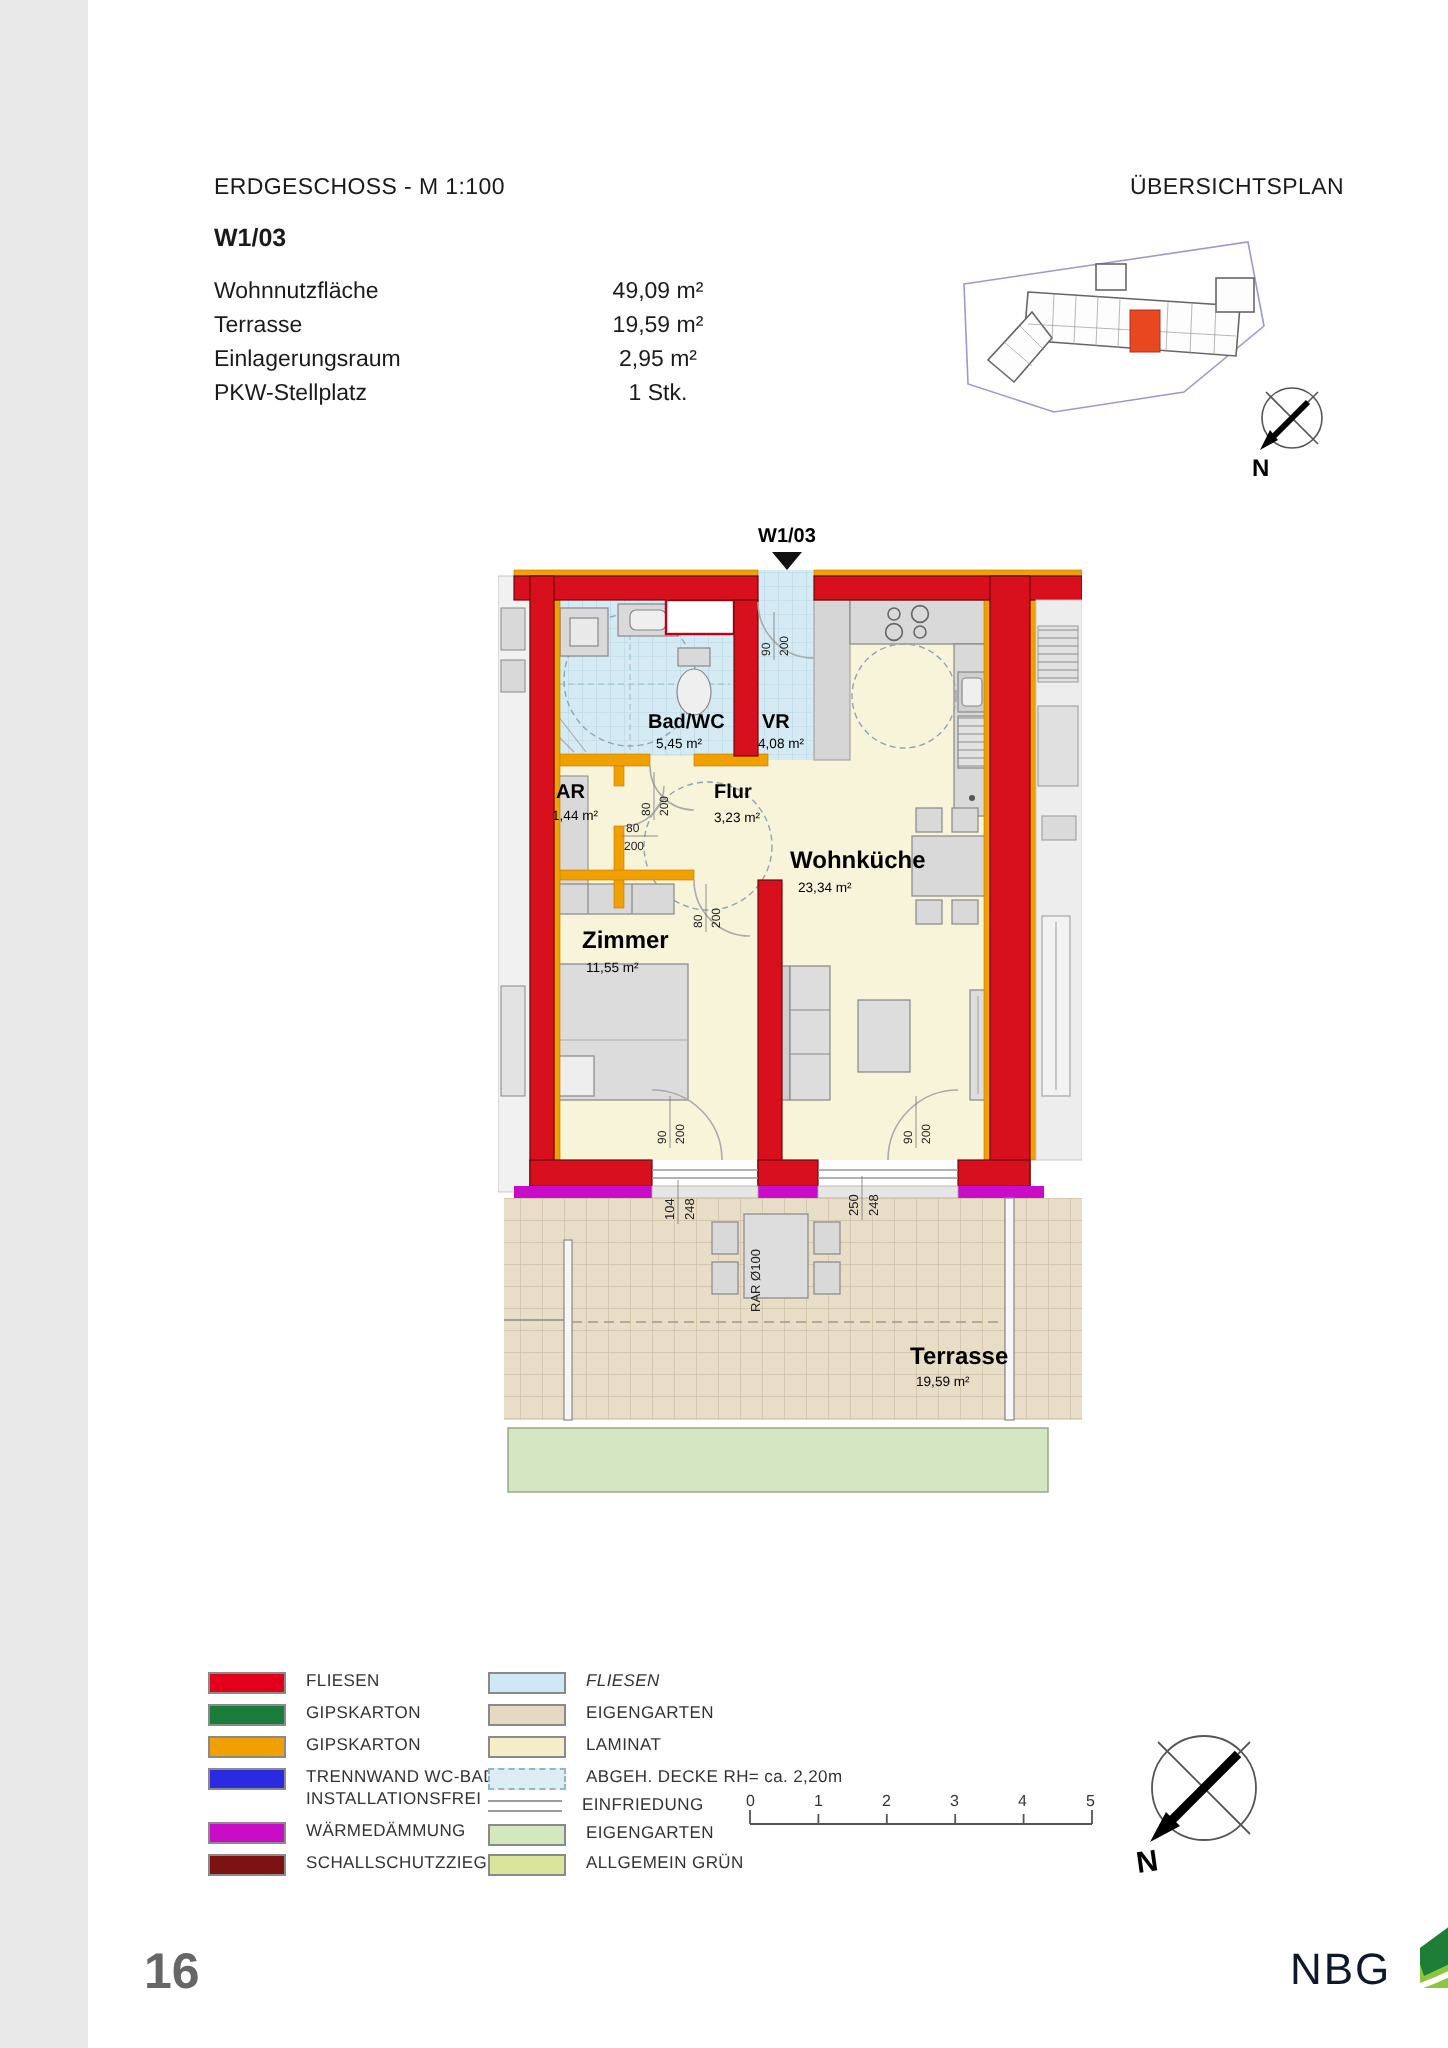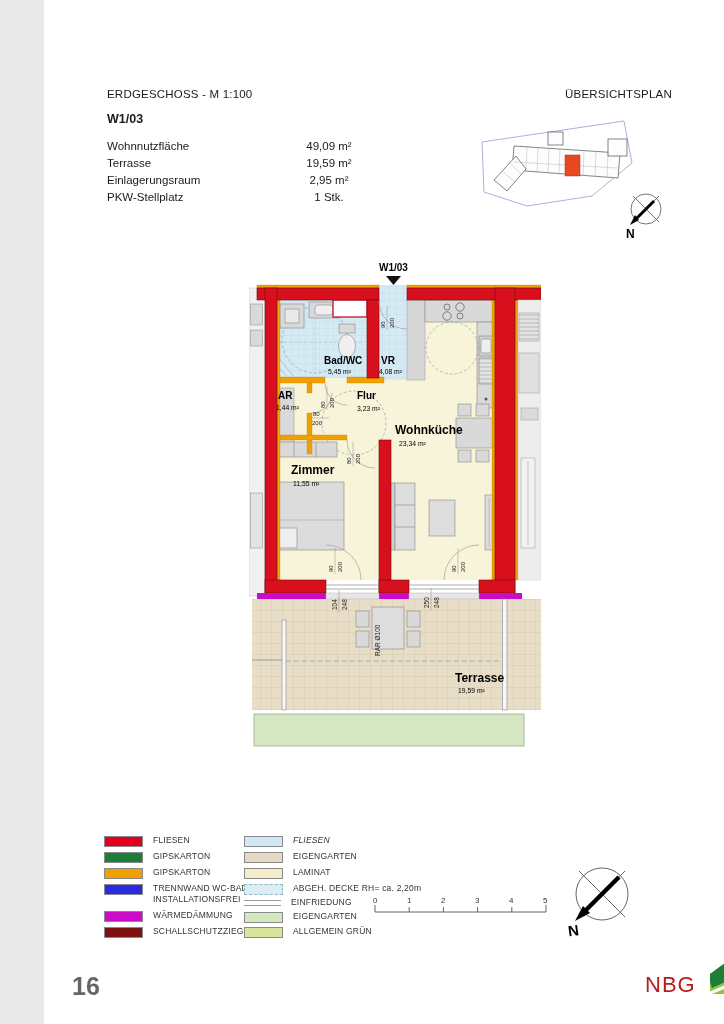--- a/index.html
+++ b/index.html
@@ -13,21 +13,21 @@
   
   .l-row{position:absolute;display:flex;align-items:flex-start;font-size:8.5px;color:#333;}
   .l-sw{width:37px;height:9px;border:0.5px solid #8a8a8a;margin-right:10px;flex:0 0 auto;margin-top:1px;}
   .l-sw.lines{border:none;border-top:1.5px solid #9a9a9a;border-bottom:1.5px solid #9a9a9a;height:4px;margin-top:3px;}
   .l-sw.dashed{border:1px dashed #8fb7c6;}
   .l-lb{max-width:118px;line-height:11px;letter-spacing:.2px;}
   .pagenum{font-size:25px;color:#666;font-weight:600;}
   .copyright{writing-mode:vertical-rl;transform:rotate(180deg);font-size:6.5px;color:#a9a9a9;
              letter-spacing:.3px;white-space:nowrap;}
   .nbg{display:flex;align-items:flex-end;gap:2px;}
-  .nbg-text{color:#b91c1c;font-size:22px;letter-spacing:1px;line-height:30px;}
+  .nbg-text{color:#0f172a;font-size:22px;letter-spacing:1px;line-height:30px;}
   svg text{font-family:"Liberation Sans", sans-serif;}
 </style>
 </head>
 <body>
 
 <div class="page">
 
   <div class="abs hdr-title" style="left:63px;top:88px;">ERDGESCHOSS -  M 1:100</div>
   <div class="abs hdr-title" style="left:521px;top:88px;">ÜBERSICHTSPLAN</div>
   <div class="abs unit-title" style="left:63px;top:112px;">W1/03</div>

